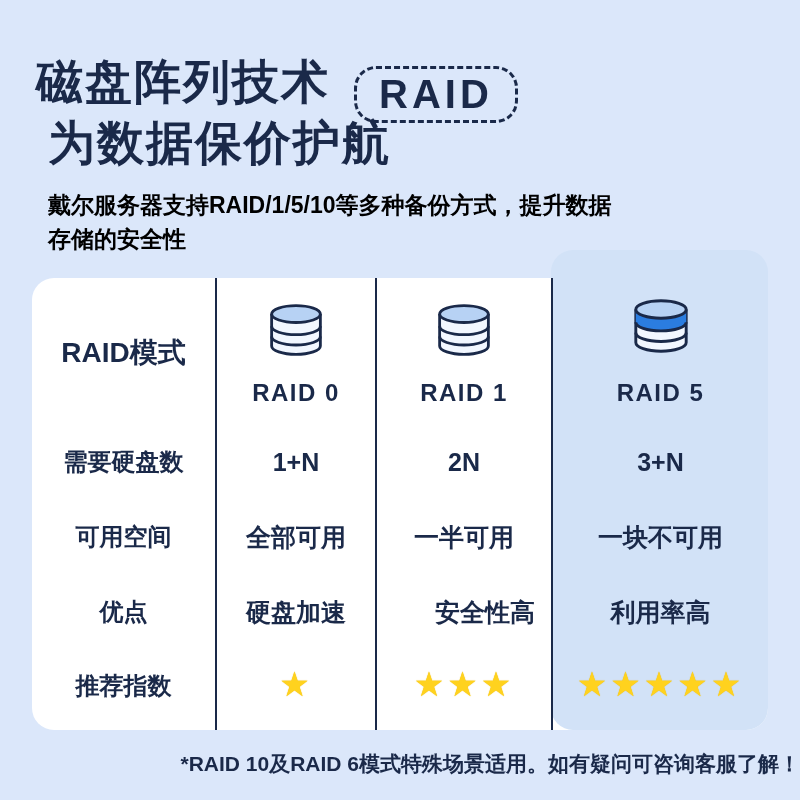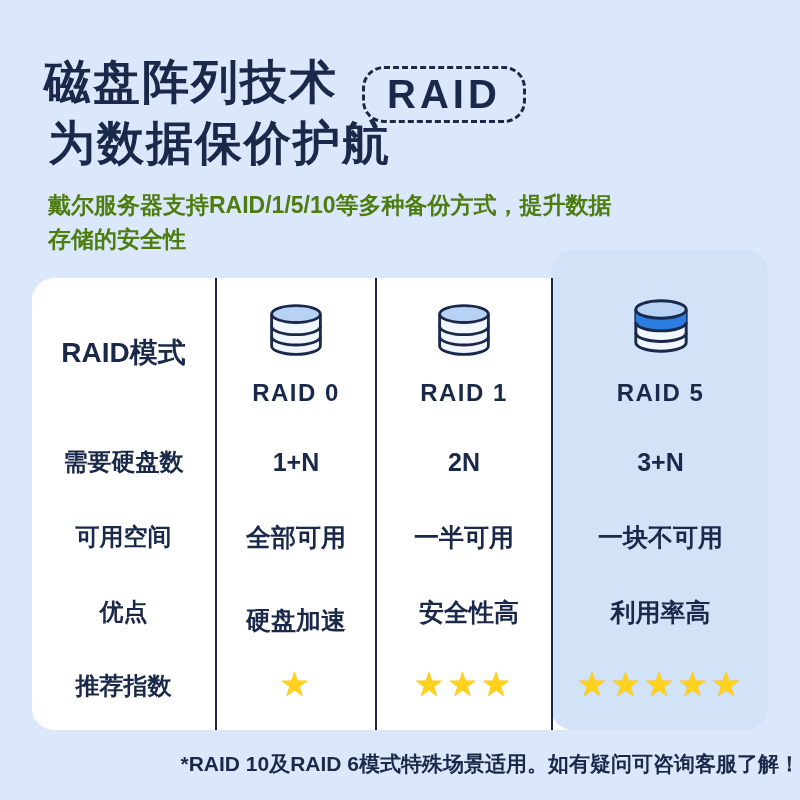--- a/index.html
+++ b/index.html
@@ -20,21 +20,21 @@
   }
   .title{
     font-size:47px;font-weight:900;letter-spacing:2px;color:#1a2949;
   }
   .title-row{display:flex;align-items:center;gap:24px;}
   .raid-pill{
     border:3px dashed #1a2949;border-radius:22px;
     padding:3px 22px;
     font-size:40px;font-weight:900;letter-spacing:4px;color:#1a2949;margin-top:24px;
   }
-  .subtitle{font-size:23px;font-weight:700;color:#4d7c0f;}
+  .subtitle{font-size:23px;font-weight:700;color:#000000;}
   .subtitle-row{display:flex;align-items:center;gap:16px;}
   .badge{
     background:#1a2949;color:#ffffff;
     border-radius:999px;padding:6px 18px;
     font-size:19px;font-weight:700;letter-spacing:1px;
   }
   .card{
     left:32px;top:278px;width:736px;height:452px;
     background:#ffffff;border-radius:22px;
   }
@@ -55,21 +55,21 @@
   }
   .footer{
     left:0;top:750px;width:800px;text-align:right;
     font-size:21px;font-weight:700;color:#1a2949;
   }
   .icon-wrap{display:flex;align-items:center;justify-content:center;}
 </style>
 </head>
 <body>
 
-<div class="abs title-row" style="left:44px;top:42px;">
+<div class="abs title-row" style="left:36px;top:42px;">
   <span class="title">磁盘阵列技术</span>
   <span class="raid-pill">RAID</span>
 </div>
 <div class="abs title" style="left:48px;top:112px;">为数据保价护航</div>
 
 <div class="abs subtitle" style="left:48px;top:190px;">戴尔服务器支持RAID/1/5/10等多种备份方式，提升数据</div>
 <div class="abs subtitle-row" style="left:48px;top:224px;">
   <span class="subtitle">存储的安全性</span>
 </div>
 
@@ -115,22 +115,22 @@
 <div class="cell value" style="left:217px;top:442px;width:158px;height:40px;">1+N</div>
 <div class="cell value" style="left:377px;top:442px;width:174px;height:40px;">2N</div>
 <div class="cell value" style="left:553px;top:442px;width:215px;height:40px;">3+N</div>
 
 <div class="cell row-label" style="left:32px;top:517px;width:183px;height:40px;">可用空间</div>
 <div class="cell value" style="left:217px;top:517px;width:158px;height:40px;">全部可用</div>
 <div class="cell value" style="left:377px;top:517px;width:174px;height:40px;">一半可用</div>
 <div class="cell value" style="left:553px;top:517px;width:215px;height:40px;">一块不可用</div>
 
 <div class="cell row-label" style="left:32px;top:592px;width:183px;height:40px;">优点</div>
-<div class="cell value" style="left:217px;top:592px;width:158px;height:40px;margin-top:8px;">硬盘加速</div>
-<div class="cell value" style="left:377px;top:592px;width:184px;height:40px;">安全性高</div>
+<div class="cell value" style="left:217px;top:592px;width:158px;height:40px;">硬盘加速</div>
+<div class="cell value" style="left:377px;top:592px;width:184px;height:40px;padding-left:16px;">安全性高</div>
 <div class="cell value" style="left:553px;top:592px;width:215px;height:40px;">利用率高</div>
 
 <div class="cell row-label" style="left:32px;top:666px;width:183px;height:40px;">推荐指数</div>
 <div class="cell stars" style="left:217px;top:660px;width:158px;height:48px;">★</div>
 <div class="cell stars" style="left:377px;top:660px;width:174px;height:48px;">★★★</div>
 <div class="cell stars" style="left:553px;top:660px;width:215px;height:48px;">★★★★★</div>
 
 <div class="abs footer">*RAID 10及RAID 6模式特殊场景适用。如有疑问可咨询客服了解！</div>
 
 </body></html>

